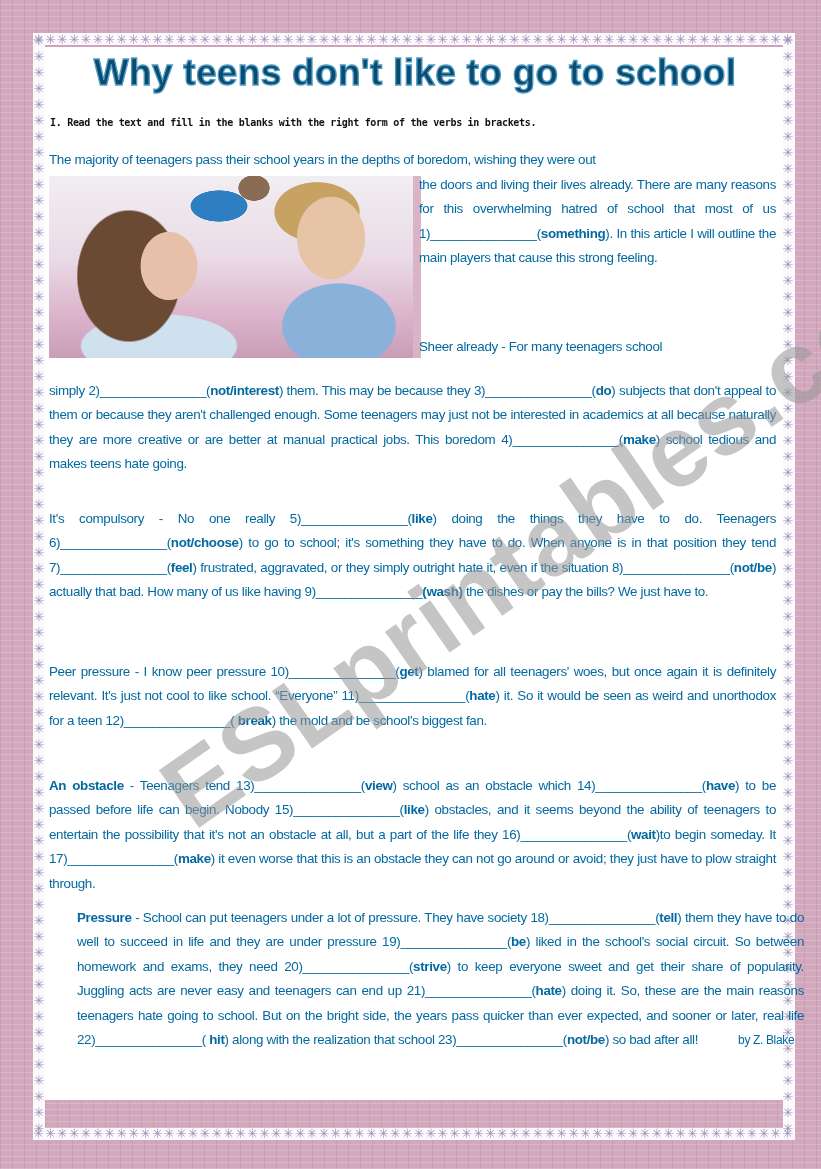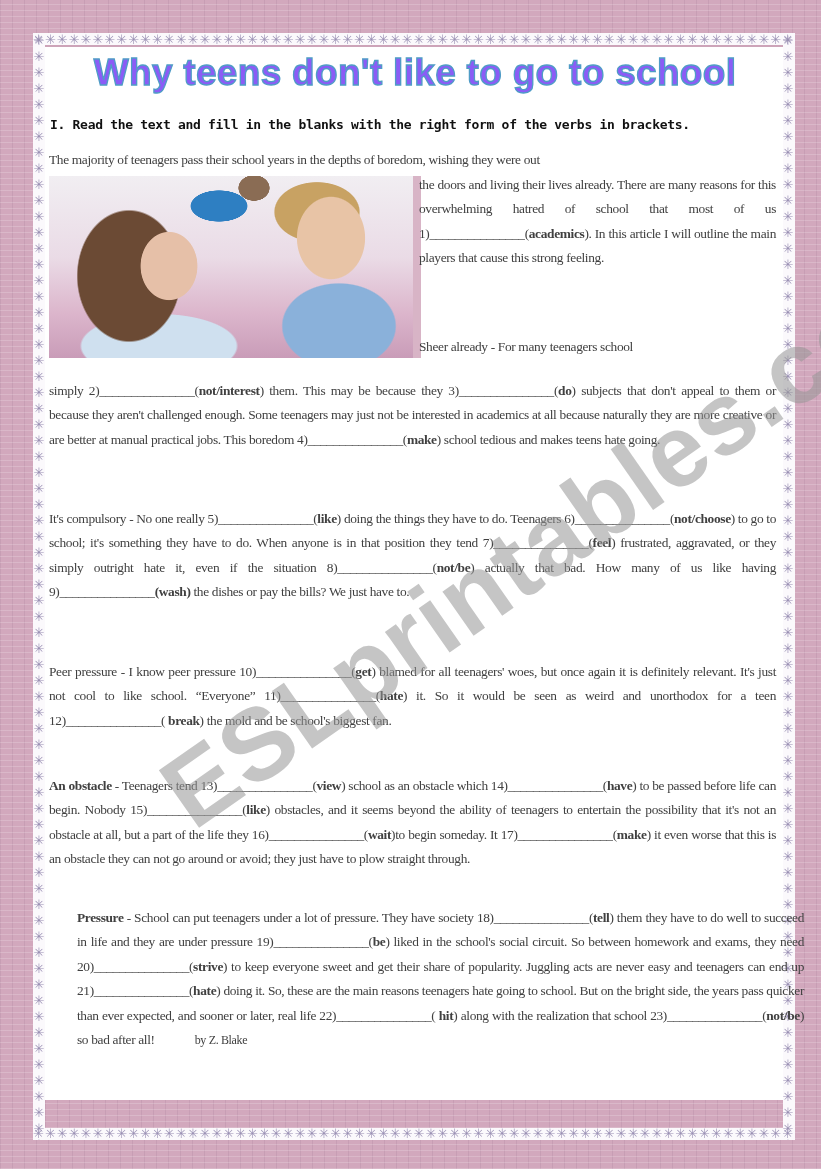--- a/index.html
+++ b/index.html
@@ -33,30 +33,30 @@
       repeating-linear-gradient(0deg, rgba(255,255,255,0.18) 0 1px, transparent 1px 6px),
       repeating-linear-gradient(90deg, rgba(150,110,140,0.18) 0 1px, transparent 1px 12px);
   }
   .content {
     position:absolute; left:12px; top:12px; width:738px; height:1053px;
     background:#ffffff; border-top:2px solid #cda4b9;
   }
   .title {
     position:absolute; left:8px; top:2px; width:724px; text-align:center;
     font-family:"Liberation Sans", sans-serif; font-weight:bold; font-size:37px;
-    color:#8b5cf6; -webkit-text-stroke:1.3px #4f9cc6; letter-spacing:0.3px;
+    color:#0c4a6e; -webkit-text-stroke:1.3px #4f9cc6; letter-spacing:0.3px;
     line-height:48px;
   }
   .instruction {
-    position:absolute; left:5px; top:70px; font-weight:bold; font-size:13px; color:#111;
+    position:absolute; left:5px; top:70px; font-weight:bold; font-size:10px; color:#111;
     font-family:"DejaVu Sans Mono", monospace; letter-spacing:-0.3px;
   }
   .text {
-    position:absolute; left:4px; width:727px; font-size:13.4px; line-height:24.4px; color:#404040;
-    text-align:justify; font-family:Liberation Serif, serif; letter-spacing:-0.35px;
+    position:absolute; left:4px; width:727px; font-size:13.4px; line-height:24.4px; color:#0369a1;
+    text-align:justify; font-family:Liberation Sans, sans-serif; letter-spacing:-0.35px;
   }
   .photo {
     position:absolute; left:4px; top:129px; width:364px; height:182px; overflow:hidden;
     border-right:8px solid #d8b4c6;
     background:
       radial-gradient(ellipse 48px 58px at 282px 62px, #e8c4a6 0 70%, transparent 72%),
       radial-gradient(ellipse 60px 42px at 268px 36px, #c8a263 0 70%, transparent 72%),
       radial-gradient(ellipse 80px 60px at 290px 150px, #8ab1da 0 70%, transparent 72%),
       radial-gradient(ellipse 40px 48px at 120px 90px, #e6c0a8 0 70%, transparent 72%),
       radial-gradient(ellipse 75px 95px at 80px 100px, #6b4a34 0 68%, transparent 70%),
@@ -89,21 +89,21 @@
     <div class="title">Why teens don't like to go to school</div>
     <div class="instruction">I. Read the text and fill in the blanks with the right form of the verbs in brackets.</div>
 
     <div class="text" style="top:101px;">
       <span>The majority of teenagers pass their school years in the depths of boredom, wishing they were out</span>
     </div>
 
     <div class="photo"></div>
 
     <div class="text" style="top:126px; left:374px; width:357px;">
-      <span>the doors and living their lives already. There are many reasons for this overwhelming hatred of school that most of us 1)</span><span>_______________</span>(<span class="b">academics</span>)<span>. In this article I will outline the main players that cause this strong feeling.</span>
+      <span>the doors and living their lives already. There are many reasons for this overwhelming hatred of school that most of us 1)</span><span>_______________</span>(<span class="b">something</span>)<span>. In this article I will outline the main players that cause this strong feeling.</span>
     </div>
 
     <div class="text" style="top:288px; left:374px; width:357px;">
       <span>Sheer already - For many teenagers school</span>
     </div>
 
     <div class="text" style="top:312px;margin-top:20px;">
       <span>simply 2)</span><span>_______________</span>(<span class="b">not/interest</span>)<span> them. This may be because they 3)</span><span>_______________</span>(<span class="b">do</span>)<span> subjects that don't appeal to them or because they aren't challenged enough. Some teenagers may just not be interested in academics at all because naturally they are more creative or are better at manual practical jobs. This boredom 4)</span><span>_______________</span>(<span class="b">make</span>)<span> school tedious and makes teens hate going.</span>
     </div>
 

